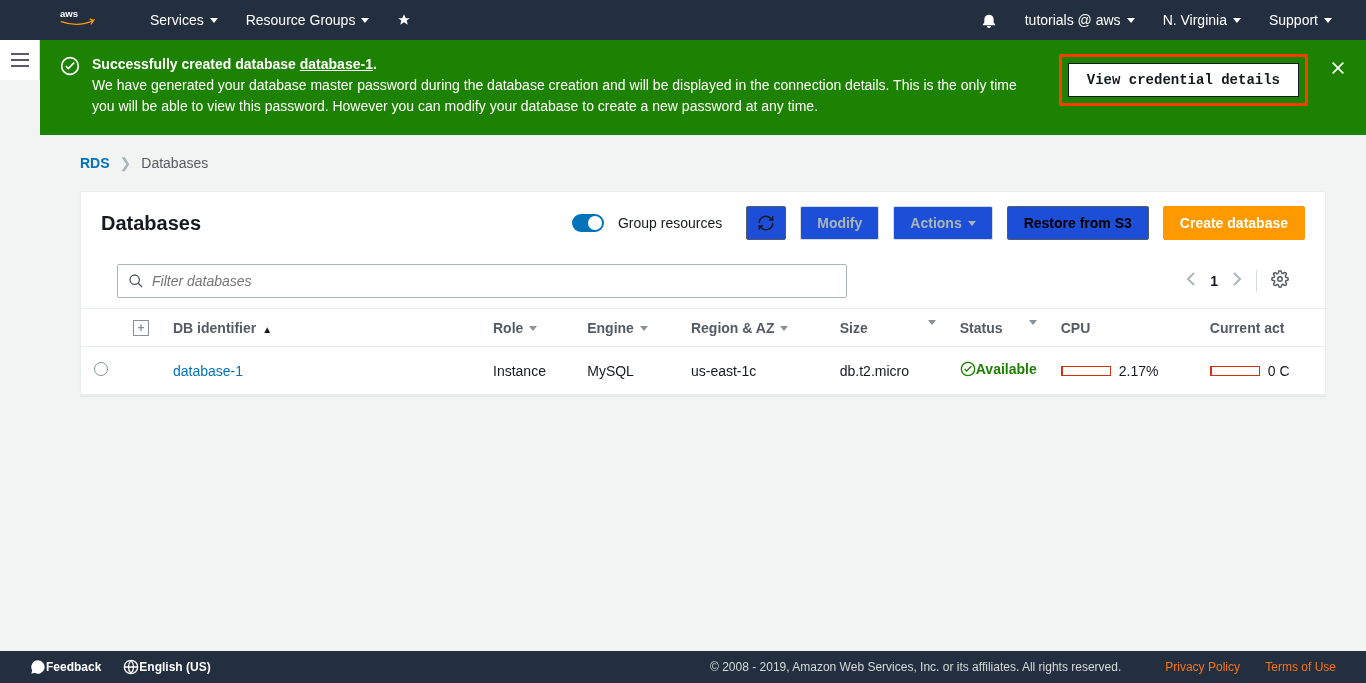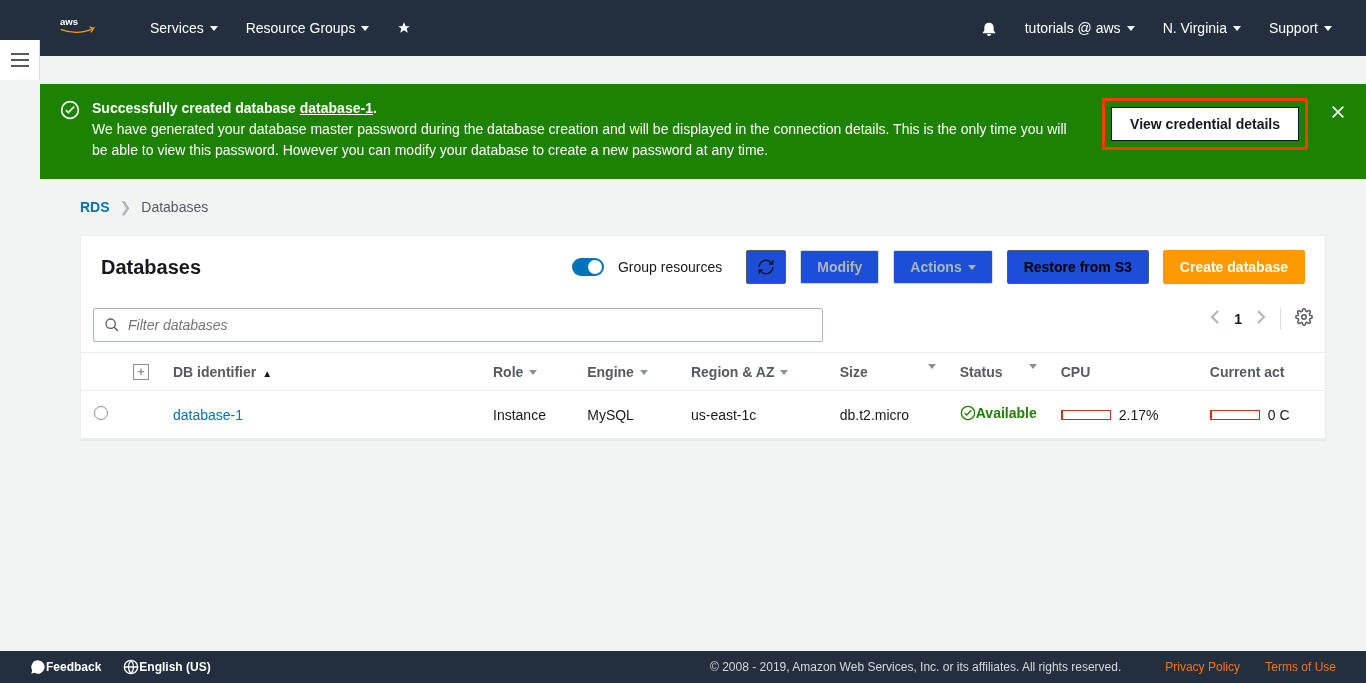--- a/index.html
+++ b/index.html
@@ -1,57 +1,57 @@
 <!DOCTYPE html>
 <html><head>
 <meta charset="utf-8">
 <style>
 * { margin: 0; padding: 0; box-sizing: border-box; font-family: "Amazon Ember", "Helvetica Neue", Arial, sans-serif; }
 body { width: 1366px; height: 683px; overflow: hidden; background: #f2f3f3; color: #16191f; }
 
 
-.topnav { height: 56px; background: #232f3e; display: flex; align-items: center; color: #fff; padding: 0 20px 0 60px; font-size: 14px; }
+.topnav { height: 40px; background: #232f3e; display: flex; align-items: center; color: #fff; padding: 0 20px 0 60px; font-size: 14px; }
 .topnav .logo { color: #ff9900; font-weight: bold; font-size: 18px; margin-right: 40px; }
 .topnav .navitem { display: flex; align-items: center; gap: 6px; padding: 0 14px; cursor: pointer; }
 .topnav .spacer { flex: 1; }
 .caret { width: 0; height: 0; border-left: 4px solid transparent; border-right: 4px solid transparent; border-top: 5px solid currentColor; }
 .pin-icon svg, .bell-icon svg { fill: #fff; }
 
 
 .hamburger { position: absolute; left: 0; top: 40px; width: 40px; height: 40px; display: flex; align-items: center; justify-content: center; border-right: 1px solid #d5dbdb; background: #fff; cursor: pointer; }
 .hamburger svg { stroke: #545b64; }
 
 
-.banner { margin-left: 40px; background: #1d8102; color: #fff; padding: 14px 20px 18px 20px; display: flex; align-items: flex-start; gap: 12px; position: relative; margin-top: 28px; }
+.banner { margin-left: 40px; background: #1d8102; color: #fff; padding: 14px 20px 18px 20px; display: flex; align-items: flex-start; gap: 12px; position: relative; }
 .banner .check { flex-shrink: 0; margin-top: 2px; }
 .banner .msg { flex: 1; font-size: 14px; line-height: 1.5; }
 .banner .msg .title { font-weight: bold; }
 .banner .msg .dbname { font-weight: bold; text-decoration: underline; }
 .banner .btnwrap { border: 3px solid #ff3b00; padding: 6px 6px; border-radius: 2px; margin-left: 20px; margin-right: 10px; }
-.banner .viewbtn { background: #fff; color: #16191f; border: 1px solid #16191f; padding: 8px 18px; font-weight: bold; font-size: 14px; cursor: pointer; }
+.banner .viewbtn { background: #fff; color: #16191f; border: 1px solid #16191f; padding: 8px 18px; font-weight: bold; font-size: 14px; cursor: pointer; font-family: Liberation Mono, monospace; }
 .banner .close { cursor: pointer; margin-top: 6px; }
 
 
 .content { margin-left: 40px; padding: 20px 40px; }
 .bread { font-size: 14px; color: #545b64; display: flex; align-items: center; gap: 10px; margin-bottom: 20px; }
 .bread .root { color: #0073bb; font-weight: bold; cursor: pointer; }
 .bread .chev { color: #aab7b8; }
 
 .panel { background: #fff; border: 1px solid #eaeded; box-shadow: 0 1px 1px rgba(0,0,0,0.05); }
 .panel-head { display: flex; align-items: center; padding: 14px 20px; gap: 14px; }
 .panel-head h1 { font-size: 20px; font-weight: bold; flex: 1; }
 .toggle { width: 32px; height: 18px; background: #0073bb; border-radius: 10px; position: relative; cursor: pointer; }
 .toggle::after { content:""; position:absolute; right:2px; top:2px; width:14px; height:14px; background:#fff; border-radius:50%; }
 .toggle-label { font-size: 14px; margin-right: 10px; }
 .btn { height: 34px; padding: 0 16px; border: 1px solid #545b64; background: #1d4ed8; font-size: 14px; font-weight: bold; cursor: pointer; display: inline-flex; align-items: center; gap:6px; border-radius: 2px; }
 .btn.icon-only { padding: 0 10px; }
 .btn.disabled { color: #aab7b8; border-color: #d5dbdb; cursor: default; }
 .btn.primary { background: #ff9900; border-color: #ff9900; color: #fff; }
 
-.filterbar { display: flex; align-items: flex-start; padding: 10px 12px; gap: 20px; }
+.filterbar { display: flex; align-items: center; padding: 10px 36px; gap: 20px; }
 .searchbox { flex: 0 0 730px; display: flex; align-items: center; border: 1px solid #aab7b8; border-radius: 2px; height: 34px; padding: 0 10px; gap:8px; }
 .searchbox input { border: none; outline: none; flex: 1; font-size: 14px; font-style: italic; color: #687078; }
 .pager { display: flex; align-items: center; gap: 14px; margin-left:auto; color:#545b64; }
 .pager .num { font-weight:bold; font-size:14px; color:#16191f; }
 .pager .nav { cursor:pointer; }
 .pager .gear { border-left:1px solid #d5dbdb; padding-left:14px; }
 
 .tbl { width: 100%; border-collapse: collapse; font-size: 14px; }
 .tbl th { text-align: left; padding: 10px 12px; border-top: 1px solid #eaeded; border-bottom: 1px solid #eaeded; color: #545b64; font-weight: bold; white-space: nowrap; }
 .tbl th .sort { font-size:10px; margin-left:6px; color:#16191f; }

